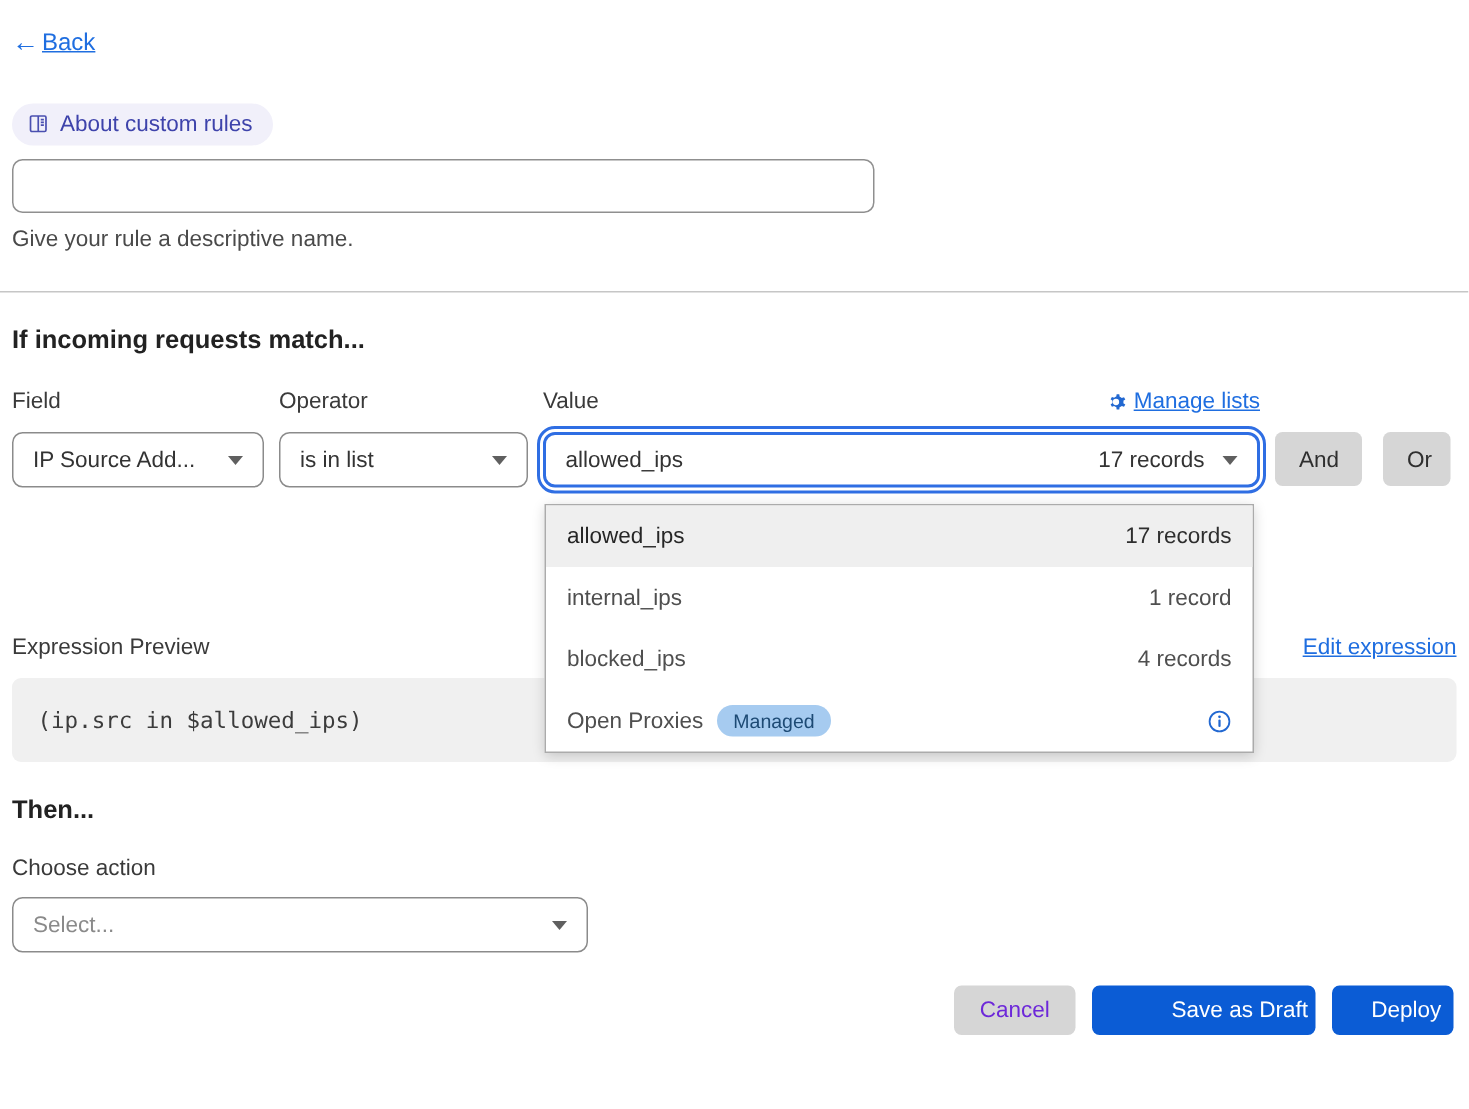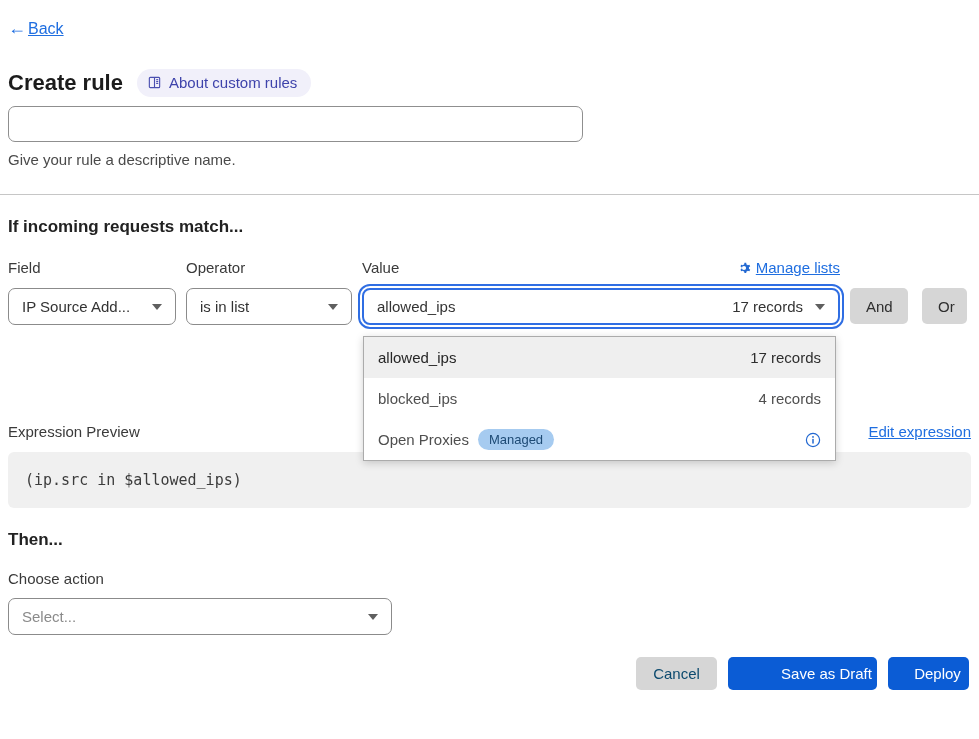--- a/index.html
+++ b/index.html
@@ -75,41 +75,40 @@
 
   
   .then-heading { font-size:17px; font-weight:bold; color:#222; margin-top:22px; }
   .choose-label { font-size:15px; color:#3a3a3a; margin-top:20px; }
   .action-select { margin-top:11px; width:384px; }
   .placeholder { color:#8a8a8a; }
 
   
   .footer-row { display:flex; justify-content:flex-end; gap:11px; margin-top:22px; padding-right:2px; }
   .footer-btn { height:33px; border:none; border-radius:5px; font-size:15px; font-family:inherit; cursor:pointer; }
-  .cancel-btn { background:#d6d6d6; color:#0c4a6e; width:81px; }
+  .cancel-btn { background:#d6d6d6; color:#6d28d9; width:81px; }
   .blue-btn { background:#0b5cd5; color:#ffffff; }
   .save-btn { width:149px;padding-left:48px; }
   .deploy-btn { width:81px;padding-left:18px; }
 
   .icon { display:inline-flex; align-items:center; }
 </style>
 </head>
 <body>
 
 <div class="page">
 
   <div class="back-row">
     <a class="back-link">
       <span class="back-arrow icon">←</span>
         <span class="back-text">Back</span>
     </a>
   </div>
 
   <div class="title-row">
-    <h1 class="page-title">Create rule</h1>
     <span class="about-pill">
       <span class="icon">
         <svg viewBox="0 0 16 16" width="15" height="15" fill="none" stroke="#4a4fb0" stroke-width="1.2">
           <rect x="2.5" y="2.5" width="11" height="11" rx="1"></rect>
           <line x1="8" y1="2.5" x2="8" y2="13.5"></line>
           <line x1="9.8" y1="5" x2="12" y2="5"></line>
           <line x1="9.8" y1="7" x2="12" y2="7"></line>
           <line x1="9.8" y1="9" x2="12" y2="9"></line>
         </svg>
       </span>
@@ -160,20 +159,24 @@
           <span class="chevron"></span>
         </span>
       </div>
 
       <div class="dropdown-panel">
         <div class="dd-row selected">
           <span>allowed_ips</span>
           <span class="dd-right">17 records</span>
         </div>
         <div class="dd-row">
+          <span>internal_ips</span>
+          <span class="dd-right">1 record</span>
+        </div>
+        <div class="dd-row">
           <span>blocked_ips</span>
           <span class="dd-right">4 records</span>
         </div>
         <div class="dd-row">
           <span class="dd-left">
             <span>Open Proxies</span>
             <span class="managed-pill">Managed</span>
           </span>
           <span class="icon">
             <svg viewBox="0 0 16 16" width="16" height="16">

